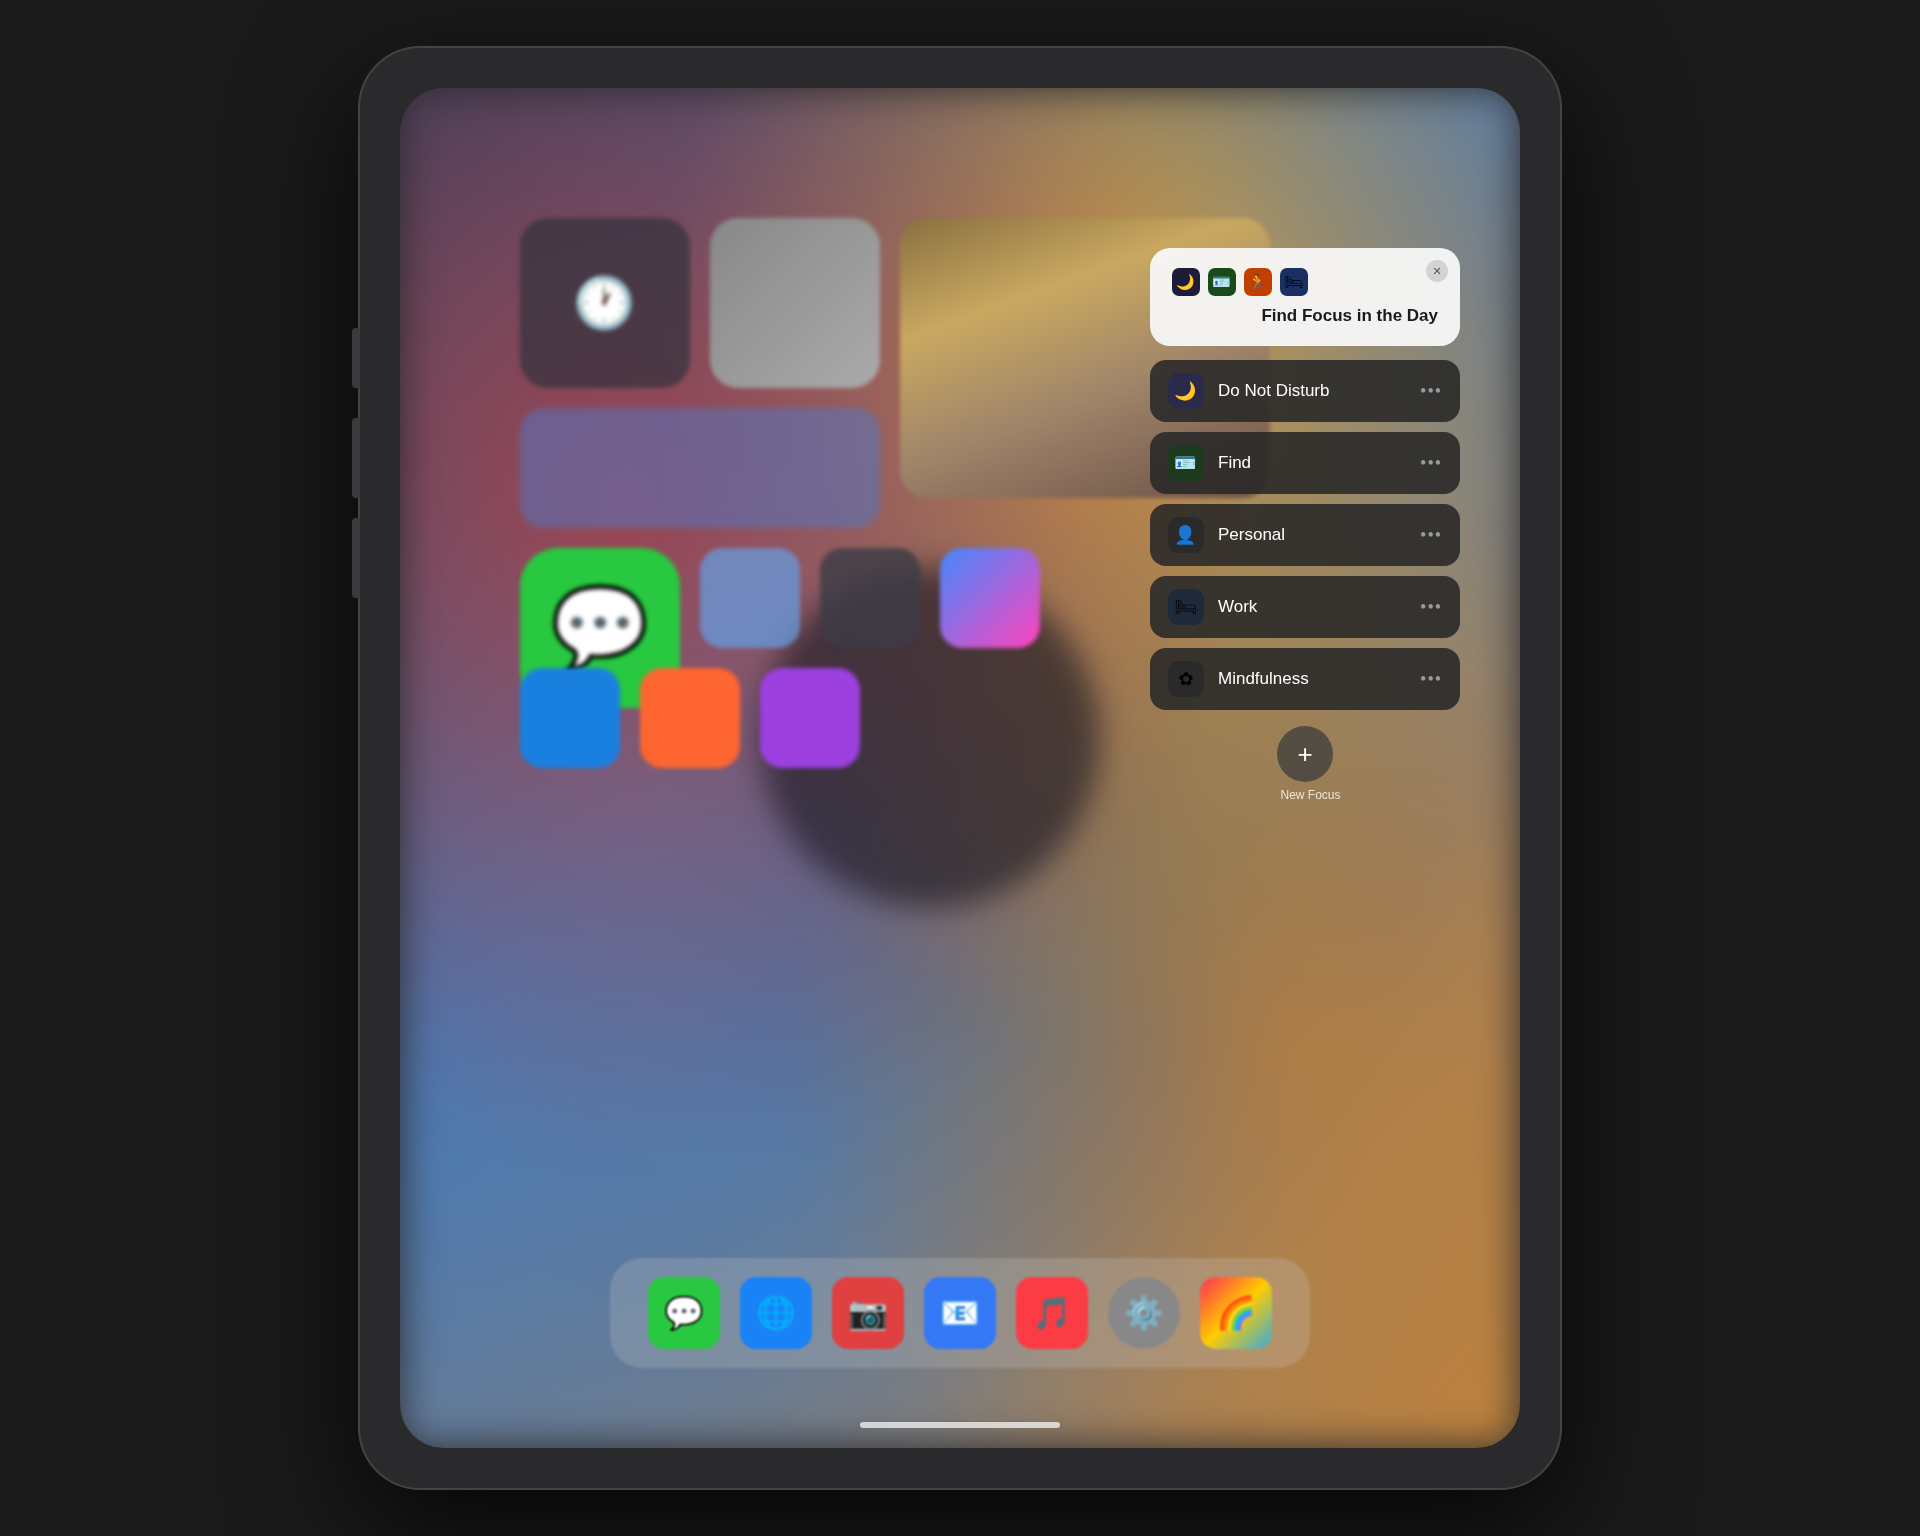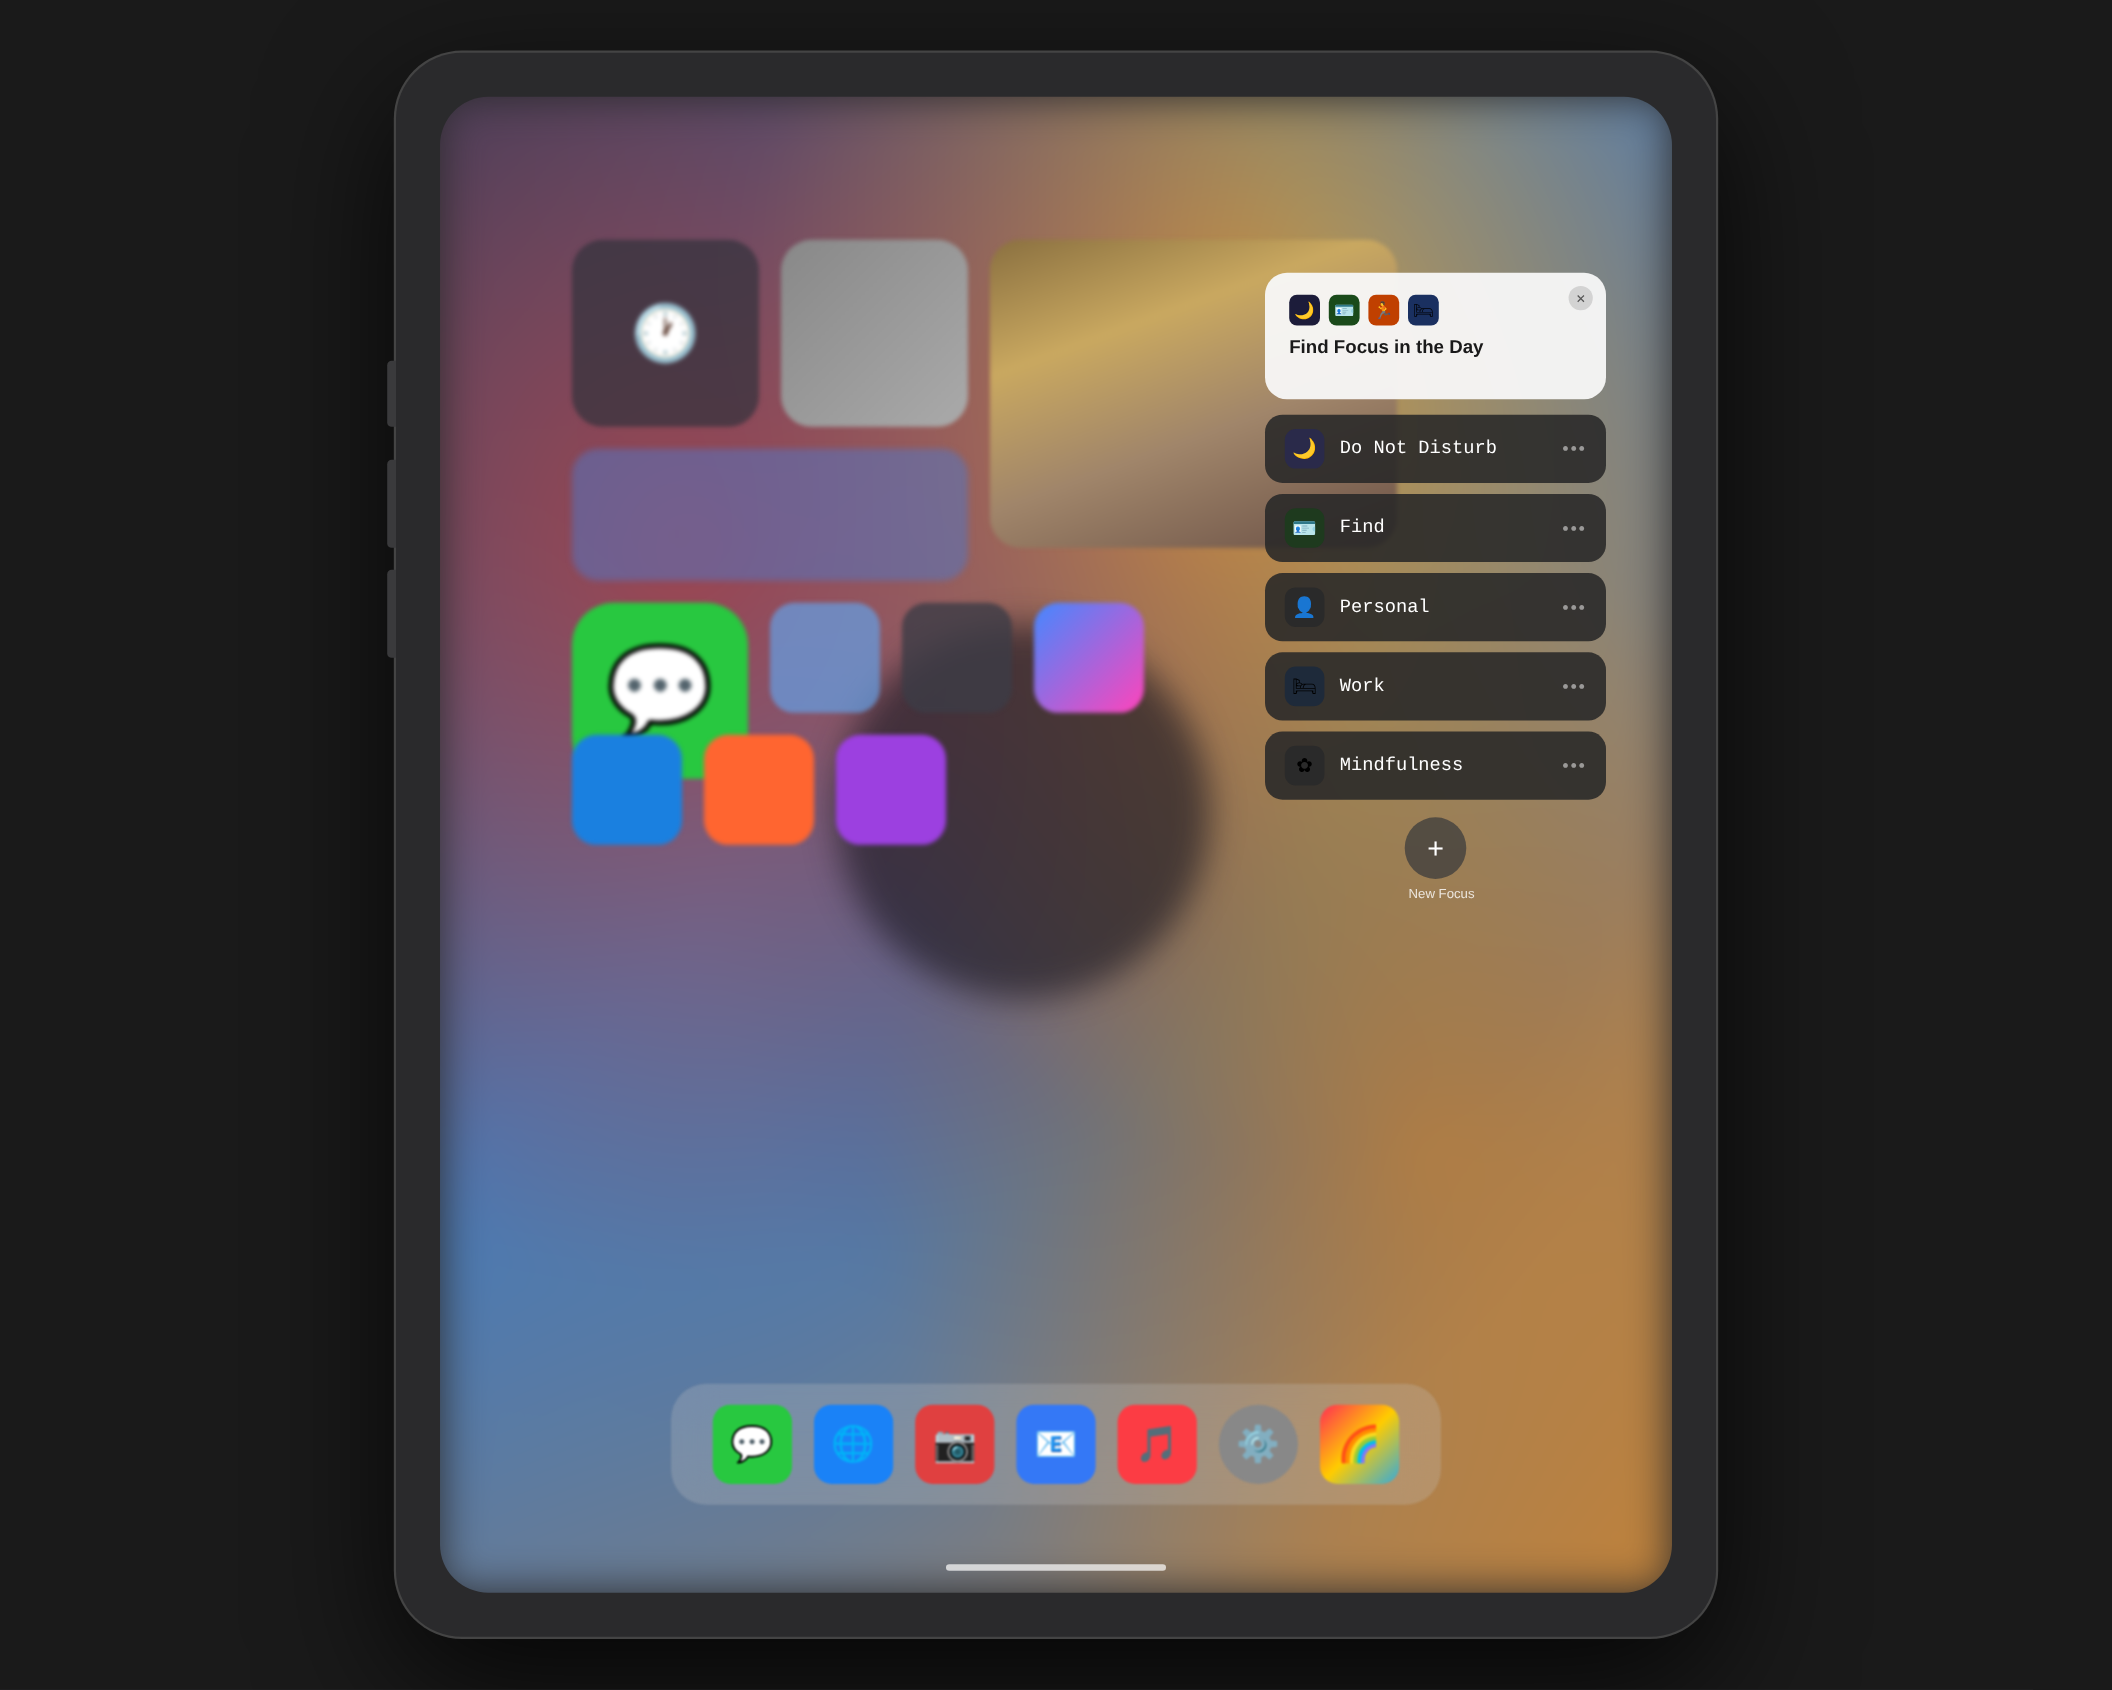--- a/index.html
+++ b/index.html
@@ -166,22 +166,23 @@
       color: #555;
       cursor: pointer;
       border: none;
     }
 
     .info-title {
       font-family: -apple-system, BlinkMacSystemFont, 'SF Pro Display', sans-serif;
       font-size: 17px;
       font-weight: 700;
       color: #1a1a1a;
-      margin-bottom: 19px;
+      margin-bottom: 2px;
       line-height: 1.2;
+      text-align: right;
     }
 
     .info-desc {
       font-family: -apple-system, BlinkMacSystemFont, 'SF Pro Text', sans-serif;
       font-size: 12px;
       color: #555;
       line-height: 1.5;
     }
 
     
@@ -203,21 +204,21 @@
       display: flex;
       align-items: center;
       justify-content: center;
       font-size: 18px;
       margin-right: 14px;
       flex-shrink: 0;
     }
 
     .focus-item-label {
       flex: 1;
-      font-family: Liberation Mono, monospace;
+      font-family: Liberation Sans, sans-serif;
       font-size: 17px;
       font-weight: 500;
       color: #ffffff;
     }
 
     .focus-item-more {
       font-size: 18px;
       color: rgba(255,255,255,0.5);
       letter-spacing: 1px;
     }

